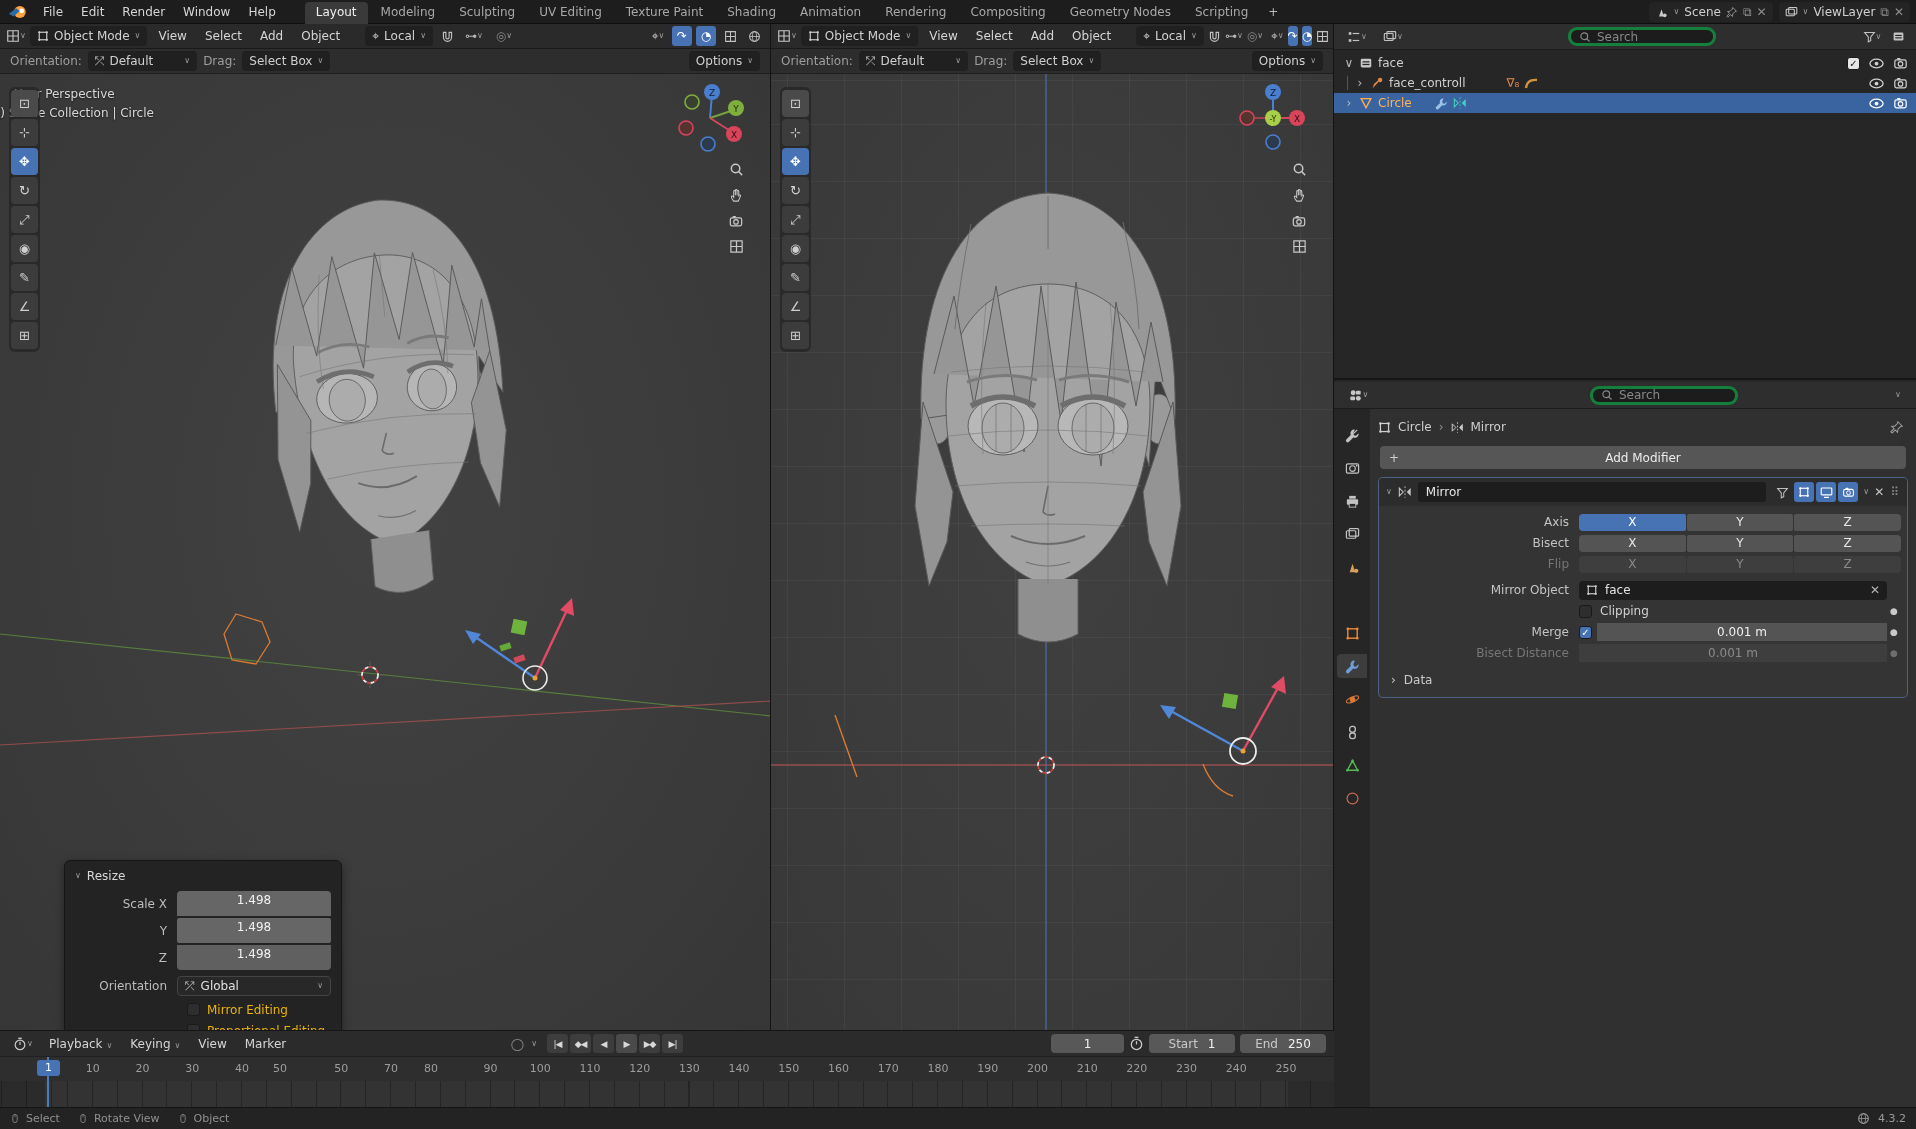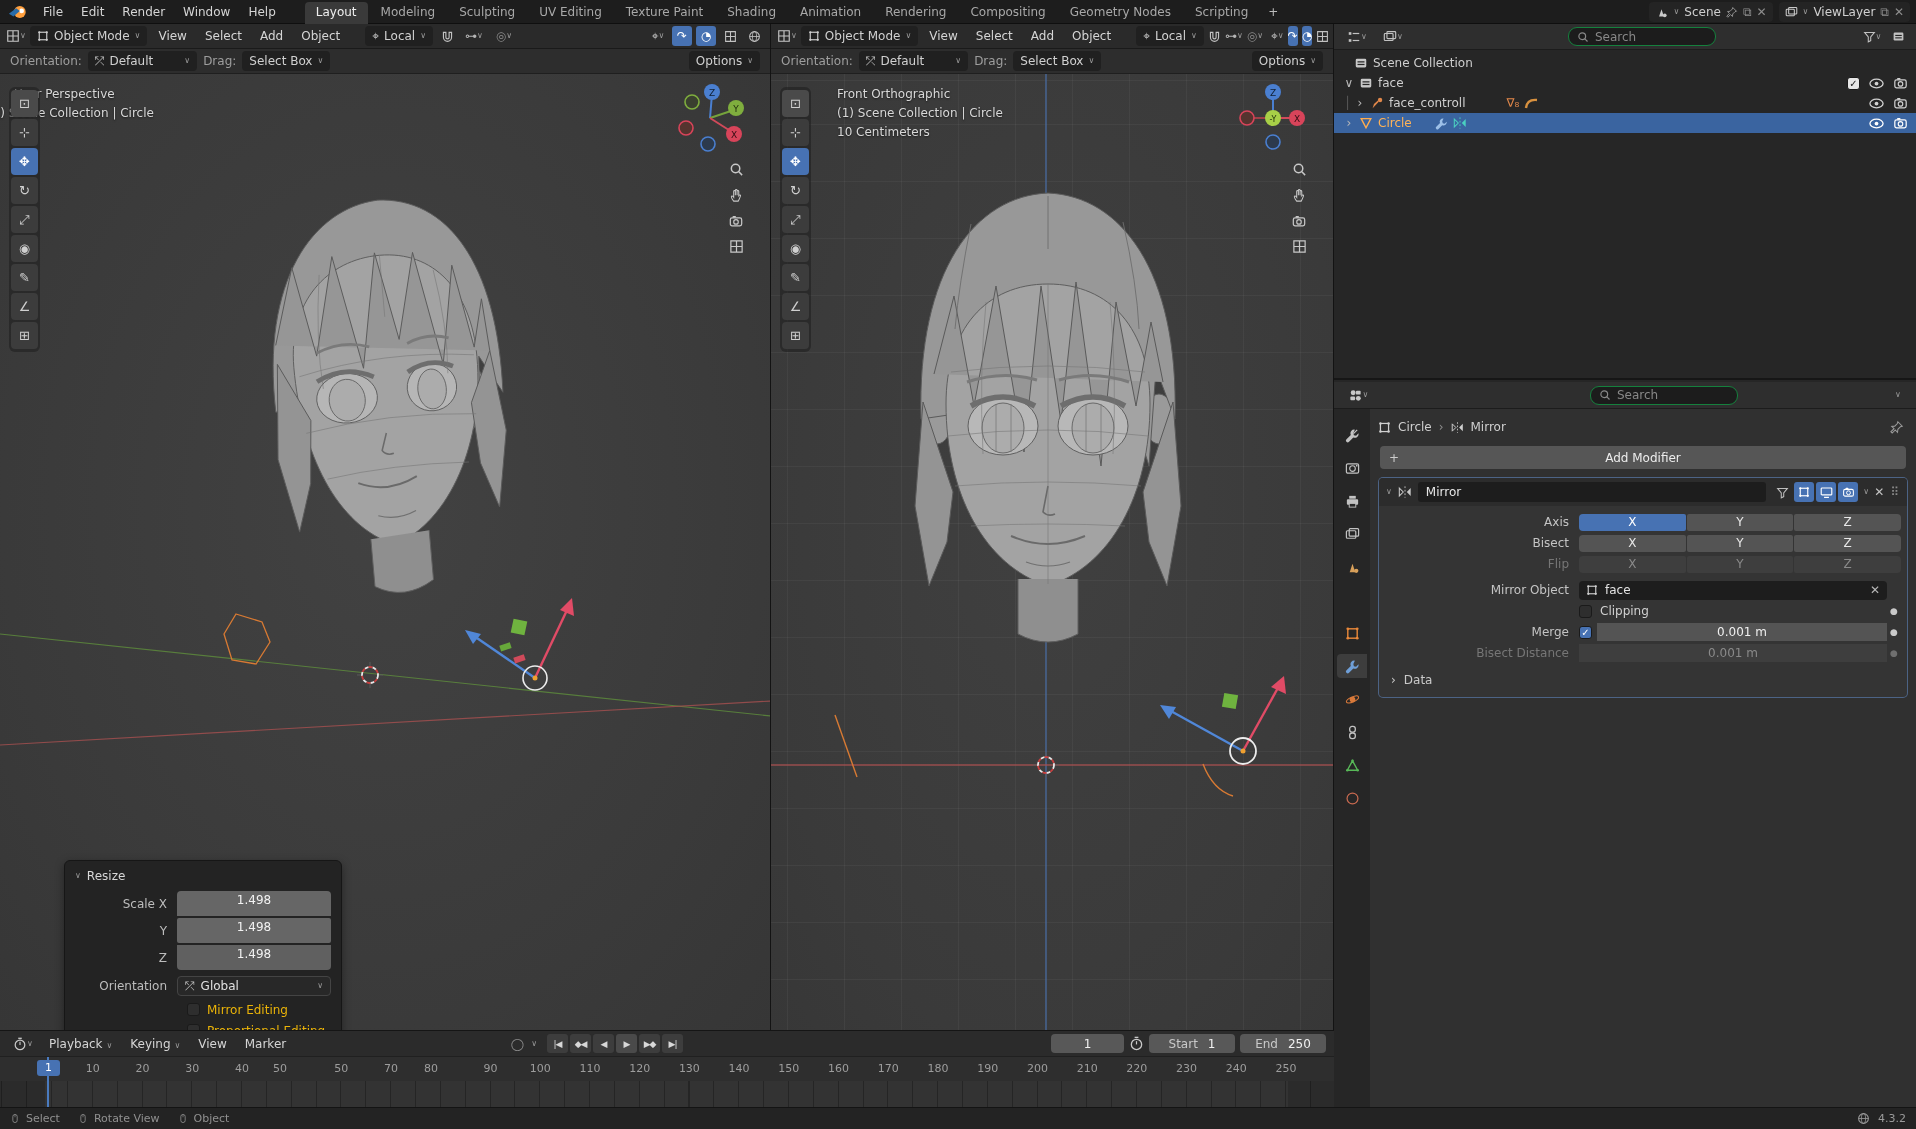--- a/index.html
+++ b/index.html
@@ -18,21 +18,21 @@
   .topbar-right { position:absolute; right:6px; top:2px; display:flex; align-items:center; gap:6px; }
   .tr-group { display:flex; align-items:center; gap:5px; background:#242424; border-radius:4px; padding:2px 6px; height:20px; }
   .dimtext { color:#8f8f8f; }
 
   
   .chev { font-size:8px; color:#9a9a9a; line-height:1; }
   .ic { display:inline-block; vertical-align:middle; }
   .pill { display:inline-flex; align-items:center; gap:5px; background:#202020; border-radius:4px; padding:2px 7px; height:20px; white-space:nowrap; }
   .iconbtn { display:inline-flex; align-items:center; justify-content:center; width:20px; height:20px; border-radius:3px; color:#c2c2c2; }
   .iconbtn.blue { background:#4772b3; color:#fff; }
-  .searchbox { display:flex; align-items:center; gap:6px; background:#1c1c1c; border:1px solid #15803d; border-radius:9px; height:19px; padding:0 8px; color:#888; width:148px; }
+  .searchbox { display:flex; align-items:center; gap:6px; background:#1c1c1c; border:3px solid #15803d; border-radius:9px; height:19px; padding:0 8px; color:#888; width:148px; }
 
   
   .viewport { position:absolute; top:24px; overflow:hidden; border-right:1px solid #131313; }
   #vp-left  { left:0;   width:771px; height:1006px; }
   #vp-right { left:771px; width:563px; height:1006px; }
   .vp-header { height:25px; background:#2a2a2a; display:flex; align-items:center; gap:4px; padding:0 6px; white-space:nowrap; overflow:hidden; border-bottom:1px solid #1a1a1a; }
   .vp-menu { padding:2px 7px; color:#d5d5d5; }
   .vp-tools { height:25px; background:#2d2d2d; display:flex; align-items:center; gap:6px; padding:0 10px; white-space:nowrap; overflow:hidden; border-bottom:1px solid #1f1f1f; }
   .vp-tools .lbl { color:#9e9e9e; }
   .vp-tools .spacer, .vp-header .spacer { flex:1; }
@@ -637,25 +637,20 @@
           <path d="M432,690 Q442,716 462,722" fill="none" stroke="#d87a33" stroke-width="1.4"></path>
           <line x1="472" y1="677" x2="398" y2="636" stroke="#5087d8" stroke-width="2.4"></line>
           <polygon points="389,631 405,633 398,645" fill="#5087d8"></polygon>
           <line x1="472" y1="677" x2="508" y2="612" stroke="#e14b66" stroke-width="2.4"></line>
           <polygon points="513,602 500,613 515,620" fill="#e14b66"></polygon>
           <rect x="452" y="620" width="14" height="14" fill="#6fb33f" transform="rotate(10 459 627)"></rect>
           <circle cx="472" cy="677" r="13" fill="none" stroke="#ececec" stroke-width="1.8"></circle>
           <circle cx="472" cy="677" r="2.5" fill="#f0a030"></circle>
         </g>
       </svg>
-      <div class="vp-overlay-text">
-        <div>Front Orthographic</div>
-        <div>(1) Scene Collection | Circle</div>
-        <div>10 Centimeters</div>
-      </div>
       <div class="vp-toolbar">
           <div class="tool semi">⊡</div>
           <div class="tool">⊹</div>
           <div class="tool active">✥</div>
           <div class="tool">↻</div>
           <div class="tool">⤢</div>
           <div class="tool">◉</div>
           <div class="tool">✎</div>
           <div class="tool">∠</div>
           <div class="tool">⊞</div>
@@ -719,26 +714,20 @@
             </svg>
             <span class="chev">∨</span>
           </span>
         <span class="iconbtn">
             <svg width="13" height="13">
               <use href="#i-coll" style="color:#c2c2c2"></use>
             </svg>
           </span>
       </div>
       <div class="ol-rows">
-        <div class="ol-row">
-          <svg class="ic" width="14" height="14" style="color:#c8c8c8;margin-left:10px">
-              <use href="#i-coll"></use>
-            </svg>
-          <span>Scene Collection</span>
-        </div>
         <div class="ol-row">
           <span class="disc">∨</span>
           <svg class="ic" width="14" height="14" style="color:#c8c8c8">
               <use href="#i-coll"></use>
             </svg>
           <span>face</span>
           <span class="ol-right">
             <span class="cb white">✓</span>
             <svg class="ic" width="15" height="15" style="color:#d0d0d0">
                 <use href="#i-eye"></use>

